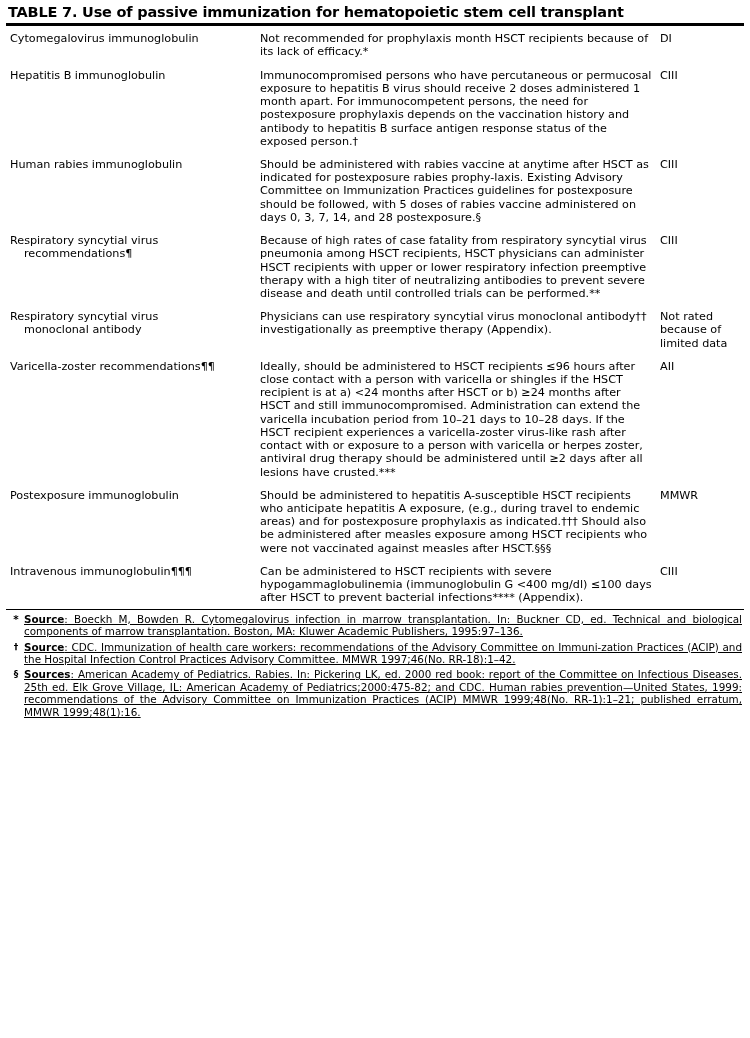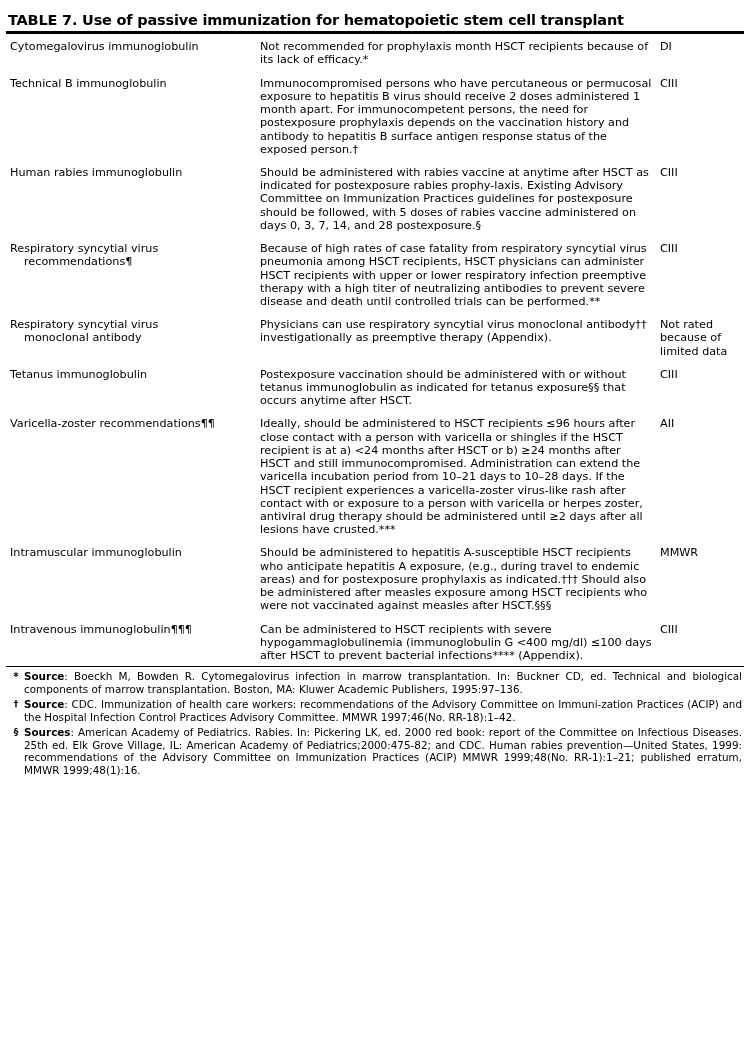--- a/index.html
+++ b/index.html
@@ -12,21 +12,21 @@
     height: 1038px;
     font-family: "DejaVu Sans", sans-serif;
     color: #000000;
     -webkit-font-smoothing: antialiased;
   }
   .page {
     position: relative;
     width: 750px;
     height: 1038px;
     box-sizing: border-box;
-    padding: 8px 6px;
+    padding: 0 6px;
   }
 
   
   .title-block {
     padding: 4px 2px 2px 2px;
     font-size: 14.5px;
     font-weight: bold;
     line-height: 1.12;
     letter-spacing: -0.2px;
   }
@@ -98,20 +98,21 @@
     text-align: center;
     font-weight: bold;
   }
   .fn-mark.small {
     font-size: 9px;
     padding-top: 1px;
   }
   .fn-text {
     flex: 1 1 auto;
     text-align: justify;
+    text-decoration: underline;
   }
   .fn-text b {
     font-weight: bold;
   }
 </style>
 </head>
 <body>
 
 <div class="page">
 
@@ -133,21 +134,21 @@
     <tbody>
       <tr>
         <td class="cell-prep">
           <span>Cytomegalovirus immunoglobulin</span>
         </td>
         <td>Not recommended for prophylaxis month HSCT recipients because of its lack of efficacy.*</td>
         <td class="rating">DI</td>
       </tr>
       <tr>
         <td class="cell-prep">
-          <span>Technical B immunoglobulin</span>
+          <span>Hepatitis B immunoglobulin</span>
         </td>
         <td>Immunocompromised persons who have percutaneous or permucosal exposure to hepatitis B virus should receive 2 doses administered 1 month apart. For immunocompetent persons, the need for postexposure prophylaxis depends on the vaccination history and antibody to hepatitis B surface antigen response status of the exposed person.†</td>
         <td class="rating">CIII</td>
       </tr>
       <tr>
         <td class="cell-prep">
           <span>Human rabies immunoglobulin</span>
         </td>
         <td>Should be administered with rabies vaccine at anytime after HSCT as indicated for postexposure rabies prophy-laxis. Existing Advisory Committee on Immunization Practices guidelines for postexposure should be followed, with 5 doses of rabies vaccine administered on days 0, 3, 7, 14, and 28 postexposure.§</td>
         <td class="rating">CIII</td>
@@ -163,35 +164,28 @@
       <tr>
         <td class="cell-prep">
           <span>Respiratory syncytial virus</span>
           <span class="indent2">monoclonal antibody</span>
         </td>
         <td>Physicians can use respiratory syncytial virus monoclonal antibody†† investigationally as preemptive therapy (Appendix).</td>
         <td class="rating">Not rated because of limited data</td>
       </tr>
       <tr>
         <td class="cell-prep">
-          <span>Tetanus immunoglobulin</span>
-        </td>
-        <td>Postexposure vaccination should be administered with or without tetanus immunoglobulin as indicated for tetanus exposure§§ that occurs anytime after HSCT.</td>
-        <td class="rating">CIII</td>
-      </tr>
-      <tr>
-        <td class="cell-prep">
           <span>Varicella-zoster recommendations¶¶</span>
         </td>
         <td>Ideally, should be administered to HSCT recipients ≤96 hours after close contact with a person with varicella or shingles  if the HSCT recipient is at a) &lt;24 months after HSCT or b) ≥24 months after HSCT and still immunocompromised. Administration can extend the varicella incubation period from 10–21 days to 10–28 days. If the HSCT recipient experiences a varicella-zoster virus-like rash after contact with or exposure to a person with varicella or herpes zoster, antiviral drug therapy should be administered until ≥2 days after all lesions have crusted.***</td>
         <td class="rating">AII</td>
       </tr>
       <tr>
         <td class="cell-prep">
-          <span>Intramuscular immunoglobulin</span>
+          <span>Postexposure immunoglobulin</span>
         </td>
         <td>Should be administered to hepatitis A-susceptible HSCT recipients who anticipate hepatitis A exposure, (e.g., during travel to endemic areas) and for postexposure prophylaxis as indicated.†††  Should also be administered after measles exposure among HSCT recipients who were not vaccinated against measles after HSCT.§§§</td>
         <td class="rating">MMWR</td>
       </tr>
       <tr>
         <td class="cell-prep">
           <span>Intravenous immunoglobulin¶¶¶</span>
         </td>
         <td>Can be administered to HSCT recipients with severe hypogammaglobulinemia (immunoglobulin G &lt;400 mg/dl) ≤100 days after HSCT to prevent bacterial infections**** (Appendix).</td>
         <td class="rating">CIII</td>

